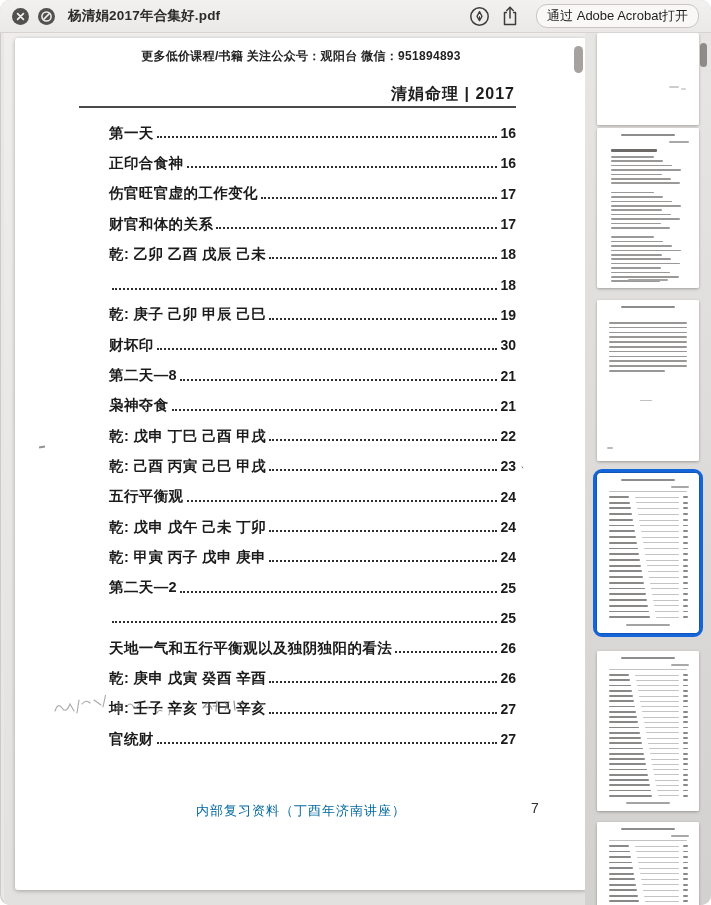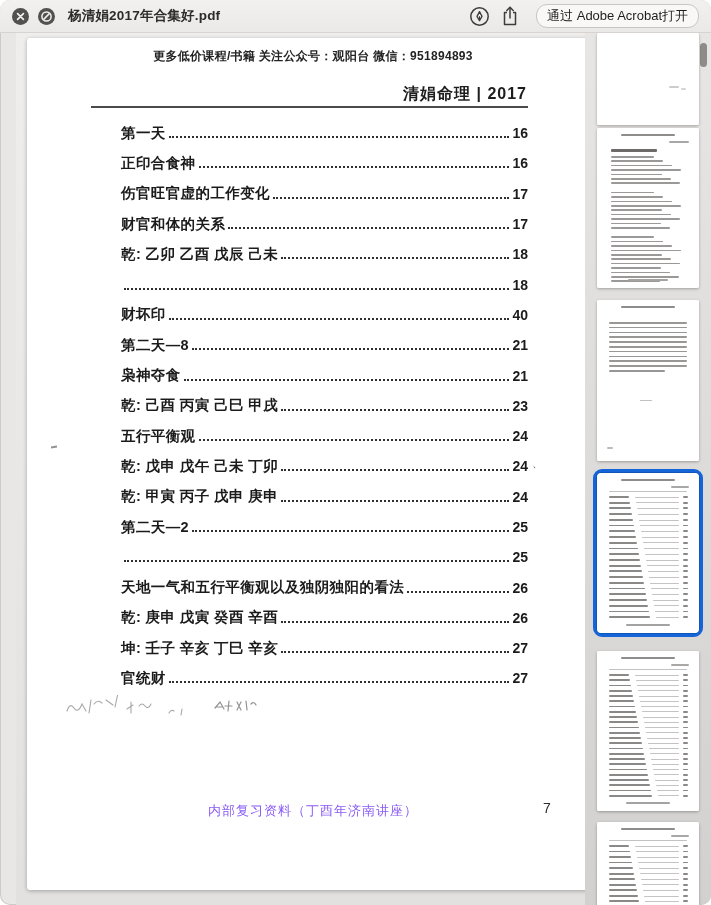--- a/index.html
+++ b/index.html
@@ -22,21 +22,21 @@
   .tb-spacer{flex:1;}
   .tb-icon{width:22px;height:22px;display:flex;align-items:center;justify-content:center;}
   .acrobat-btn{
     height:24px;padding:0 10px;margin-left:6px;
     border:1px solid #c8c5c3;border-radius:11px;background:#f9f8f7;
     font-size:13px;color:#1f1e1e;display:flex;align-items:center;
     font-family:inherit;
   }
   
   .doc-area{
-    position:absolute;left:16px;top:33px;width:585px;height:872px;
+    position:absolute;left:4px;top:33px;width:585px;height:872px;
     background:linear-gradient(#efeeec,#e3e1df);
   }
   .pdf-page{
     position:absolute;left:11px;top:5px;width:572px;height:852px;
     background:#fff;border-radius:3px;
     box-shadow:0 1px 4px rgba(0,0,0,.28);
   }
   .page-header-note{
     position:absolute;top:10px;left:0;right:0;text-align:center;
     font-size:12px;font-weight:700;color:#232323;letter-spacing:.3px;
@@ -55,21 +55,21 @@
     font-size:14.5px;font-weight:700;color:#1b1b1b;white-space:nowrap;
     letter-spacing:.4px;flex:0 0 auto;
   }
   .dots{
     flex:1 1 auto;height:0;margin:0 3px;
     border-bottom:2px dotted #2e2e2e;transform:translateY(4px);
   }
   .toc-page{font-size:14px;font-weight:700;color:#1b1b1b;flex:0 0 auto;}
   .page-footer{
     position:absolute;top:764px;left:0;right:0;text-align:center;
-    font-size:13px;color:#8b5cf6;letter-spacing:1px;
+    font-size:13px;color:#0369a1;letter-spacing:1px;
   }
   .page-num{
     position:absolute;top:762px;left:516px;
     font-size:14px;color:#2c2c2c;
   }
   .handwriting{position:absolute;left:38px;top:657px;opacity:.75;}
   .artifact-dash{
     position:absolute;left:24px;top:408px;width:6px;height:2px;
     background:#4a4a4a;opacity:.6;transform:rotate(-8deg);
   }
@@ -172,39 +172,49 @@
     <span class="toc-label">乾: 乙卯 乙酉 戊辰 己未</span>
     <span class="dots"></span>
     <span class="toc-page">18</span>
   </div>
 
   <div class="toc-row">
     <span class="dots"></span>
     <span class="toc-page">18</span>
   </div>
 
+  <div class="toc-row">
+    <span class="toc-label">乾: 庚子 己卯 甲辰 己巳</span>
+    <span class="dots"></span>
+    <span class="toc-page">19</span>
+  </div>
 
   <div class="toc-row">
     <span class="toc-label">财坏印</span>
     <span class="dots"></span>
-    <span class="toc-page">40</span>
+    <span class="toc-page">30</span>
   </div>
 
   <div class="toc-row">
     <span class="toc-label">第二天—8</span>
     <span class="dots"></span>
     <span class="toc-page">21</span>
   </div>
 
   <div class="toc-row">
     <span class="toc-label">枭神夺食</span>
     <span class="dots"></span>
     <span class="toc-page">21</span>
   </div>
 
+  <div class="toc-row">
+    <span class="toc-label">乾: 戊申 丁巳 己酉 甲戌</span>
+    <span class="dots"></span>
+    <span class="toc-page">22</span>
+  </div>
 
   <div class="toc-row">
     <span class="toc-label">乾: 己酉 丙寅 己巳 甲戌</span>
     <span class="dots"></span>
     <span class="toc-page">23</span>
   </div>
 
   <div class="toc-row">
     <span class="toc-label">五行平衡观</span>
     <span class="dots"></span>

